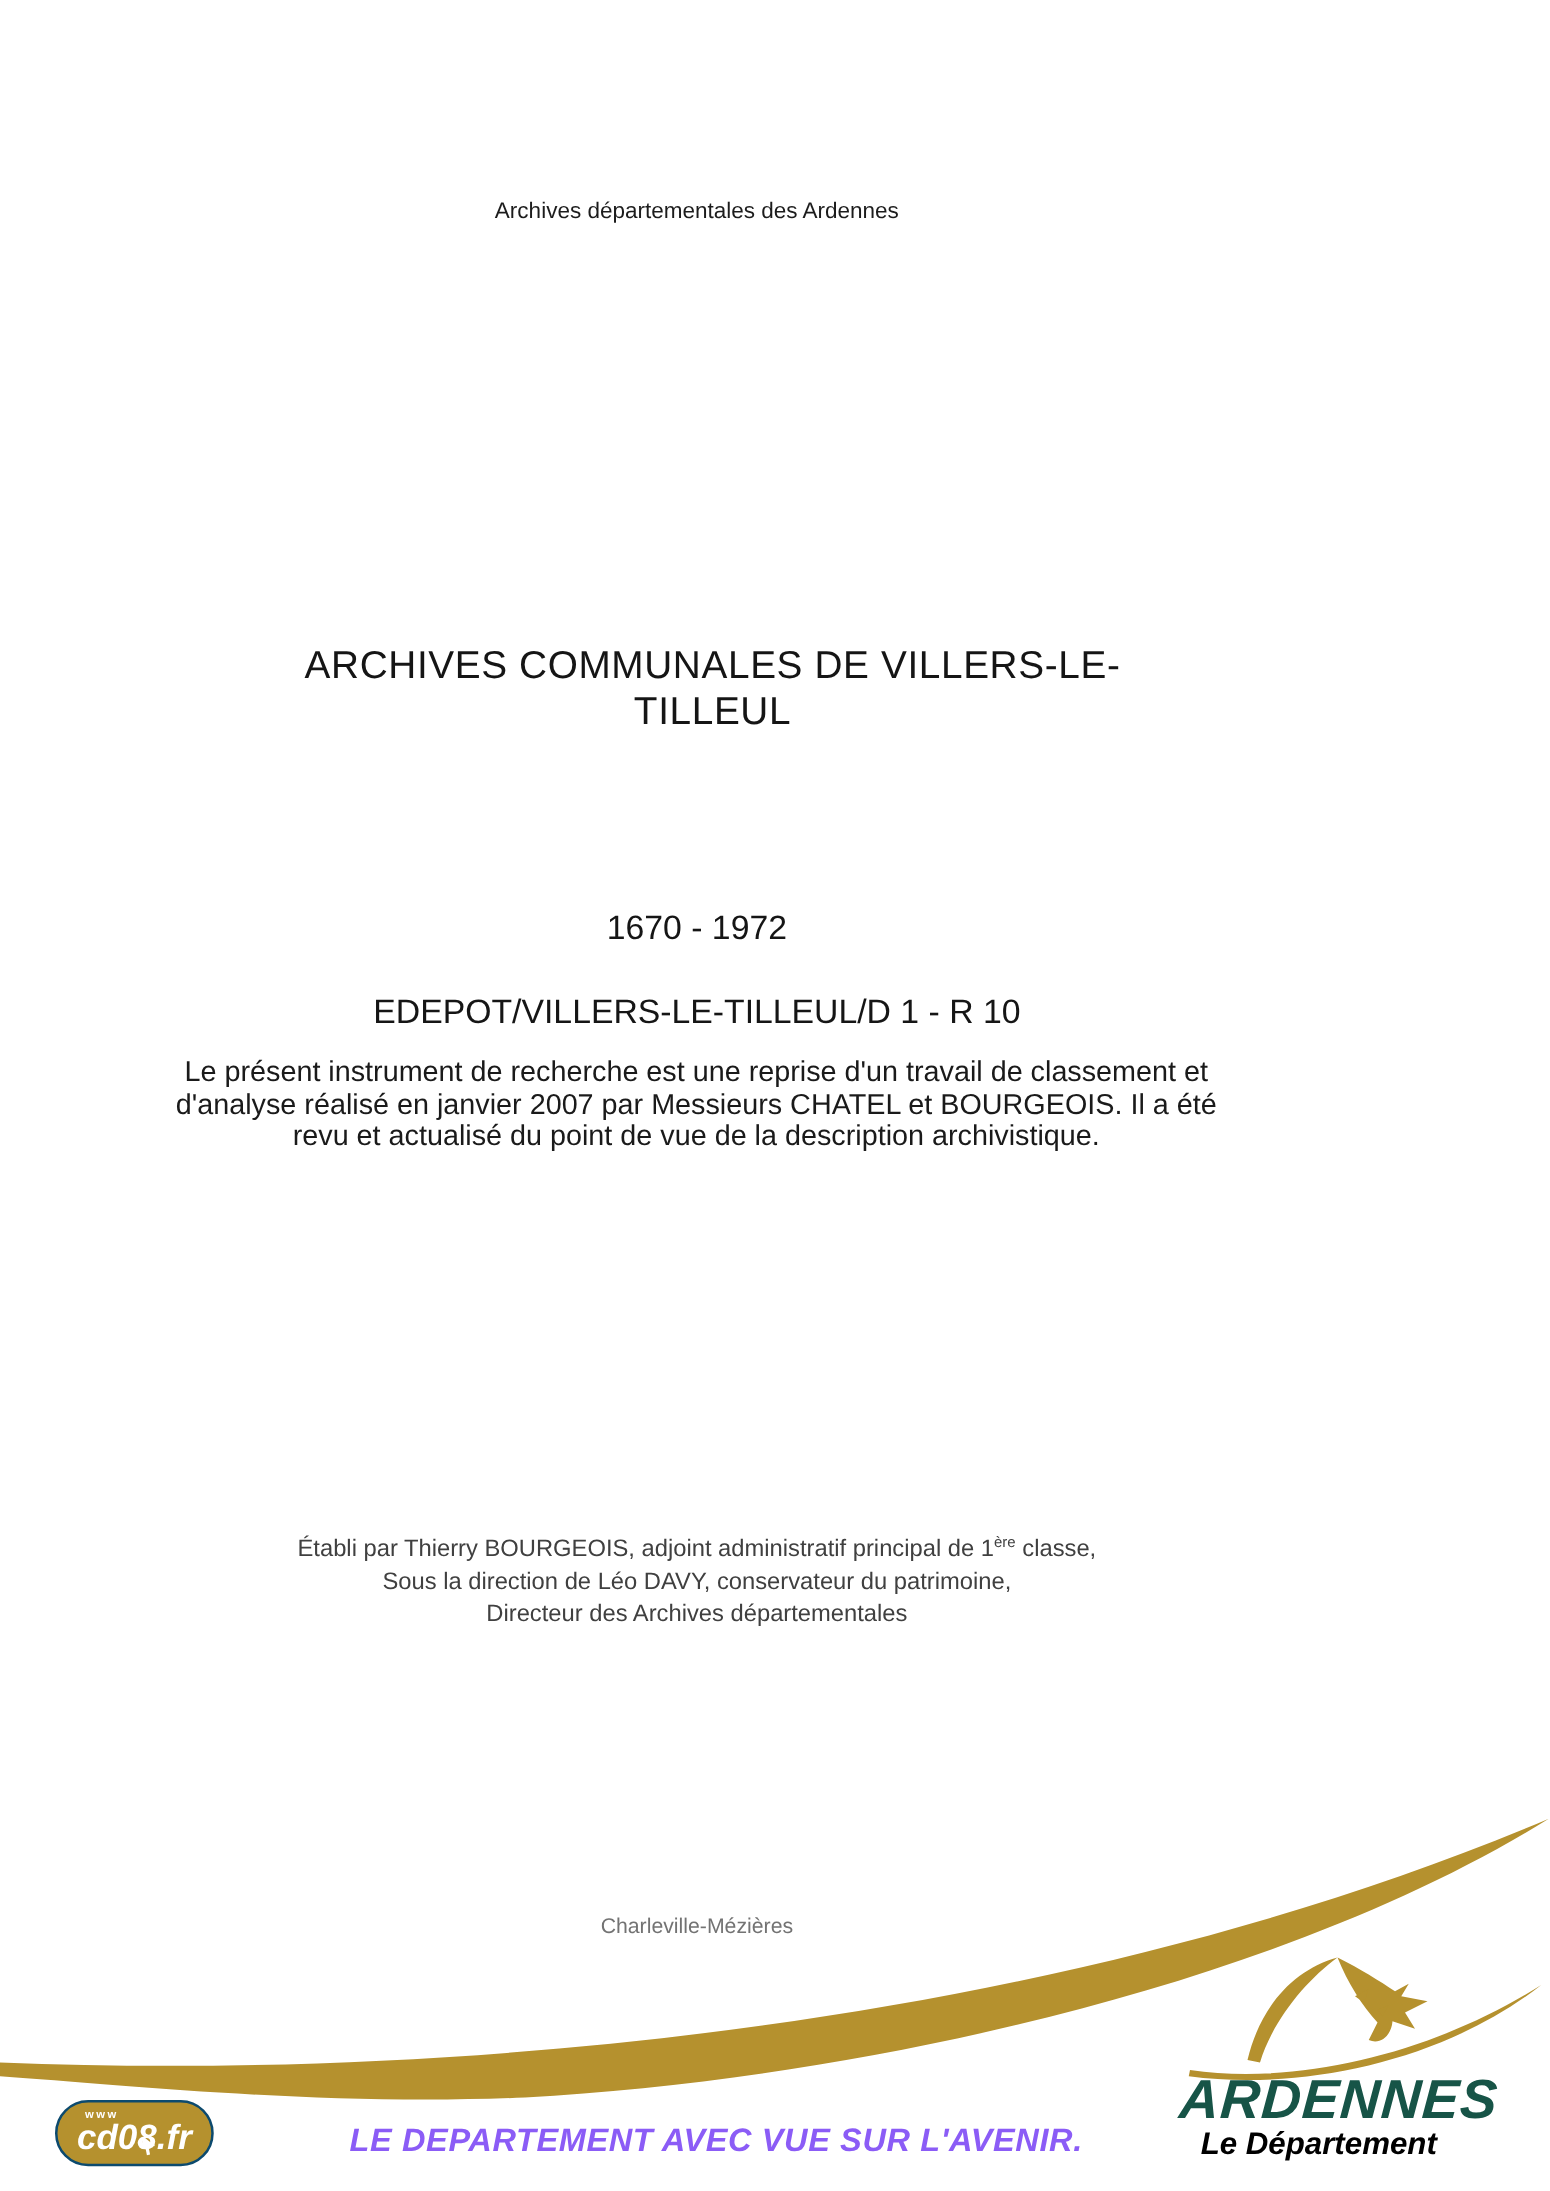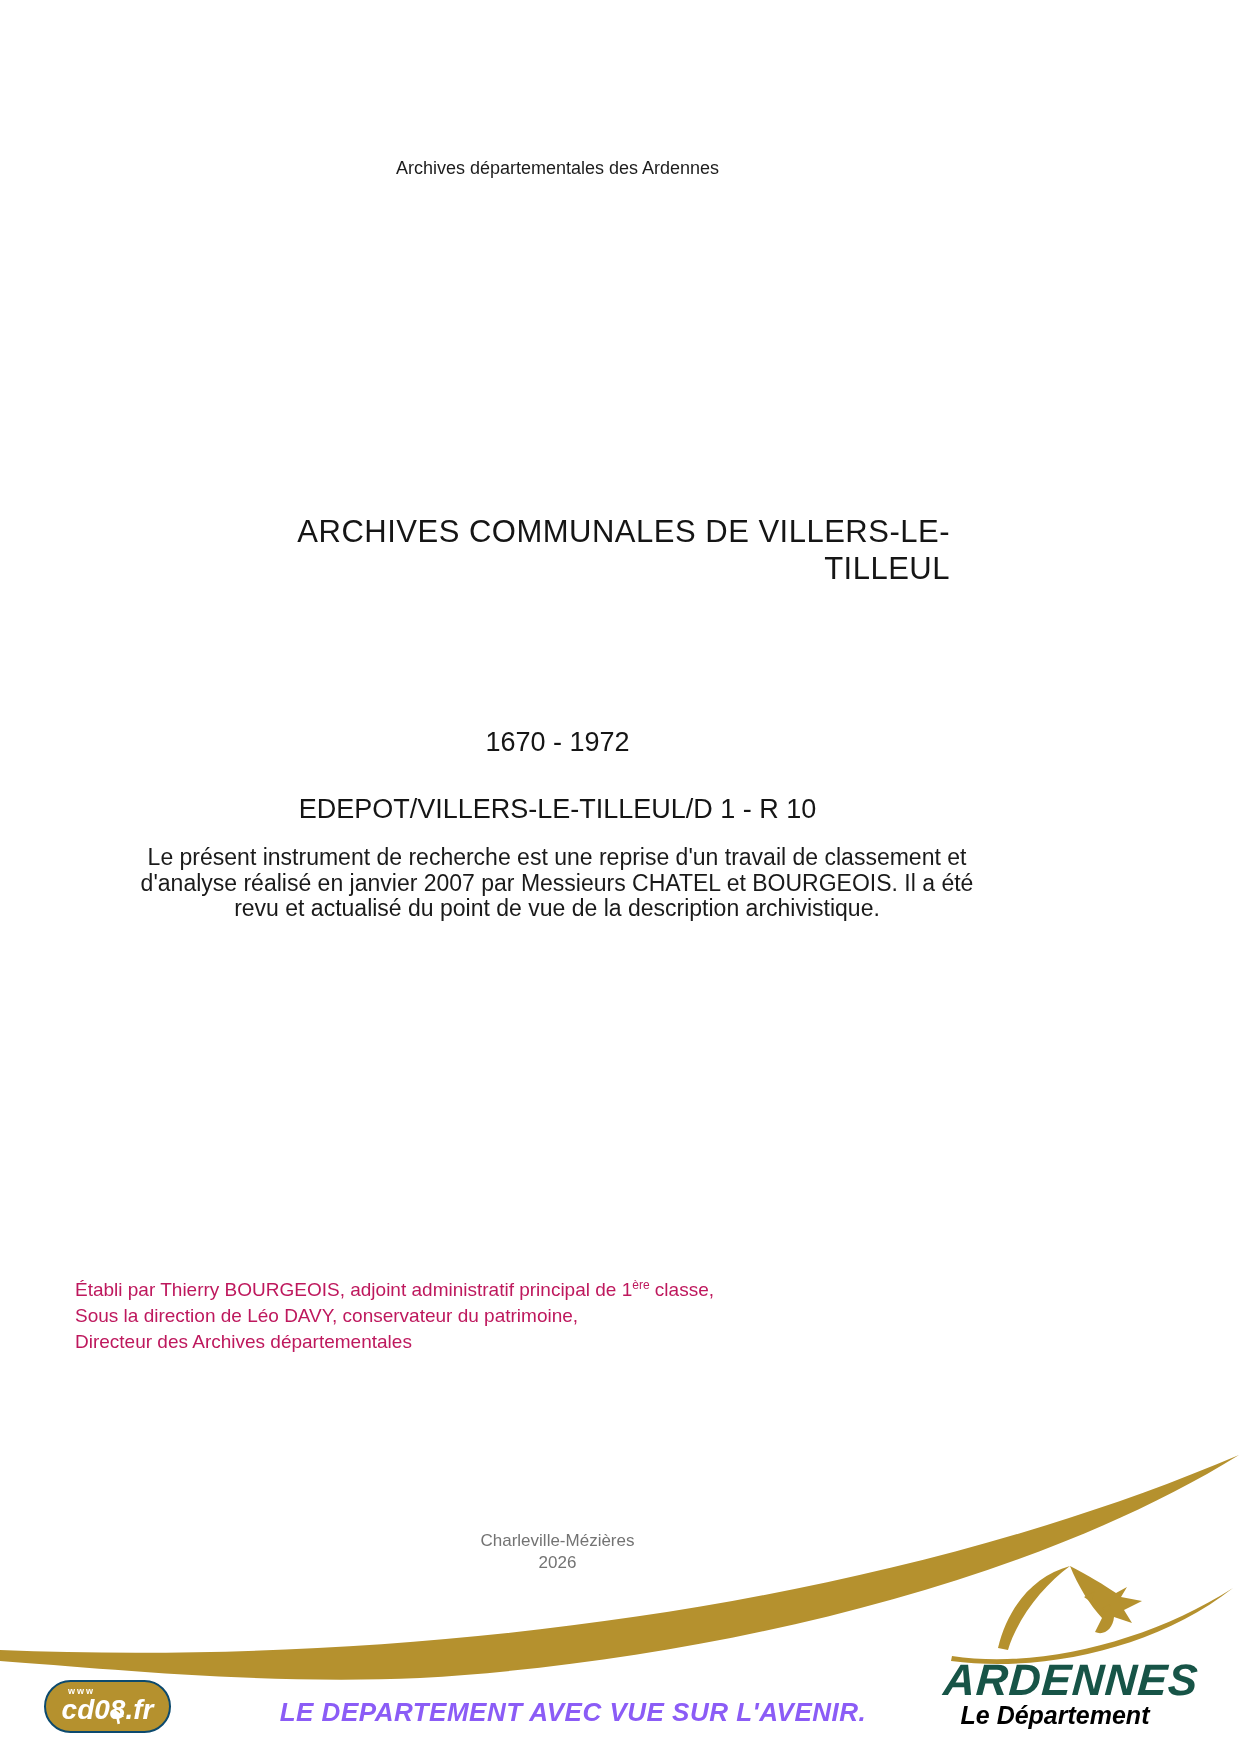--- a/index.html
+++ b/index.html
@@ -12,40 +12,40 @@
     color:#1a1a1a;
   }
   .abs{position:absolute;}
   .institution{
     top:158px;left:75px;width:965px;
     font-size:18px;text-align:center;color:#1c1c1c;
   }
   .doc-title{
     top:513px;left:190px;width:760px;
     font-size:31px;line-height:37px;
-    text-align:right;color:#151515;
+    text-align:center;color:#151515;
     letter-spacing:0.5px;
   }
   .date-range{
     top:727px;left:75px;width:965px;
     font-size:27px;text-align:center;color:#151515;
   }
   .reference{
     top:794px;left:75px;width:965px;
     font-size:27px;text-align:center;color:#151515;
   }
   .description{
     top:845px;left:140px;width:834px;
     font-size:23px;line-height:25.5px;
     text-align:center;color:#1a1a1a;
   }
   .credits{
-    top:1277px;left:75px;width:965px;
+    top:1227px;left:75px;width:965px;
     font-size:19px;line-height:26px;
-    color:#be185d;
+    text-align:center;color:#404040;
   }
   .credits sup{font-size:12px;line-height:0;}
   .place-block{
     top:1530px;left:75px;width:965px;
     font-size:17px;line-height:22px;
     text-align:center;color:#737373;
   }
   .deco{top:0;left:0;width:1240px;height:1753px;z-index:1;pointer-events:none;}
   .cd08-pill{
     top:1680px;left:44px;width:127px;height:53px;
@@ -97,21 +97,20 @@
   <div class="abs description">Le présent instrument de recherche est une reprise d'un travail de classement et d'analyse réalisé en janvier 2007 par Messieurs CHATEL et BOURGEOIS. Il a été revu et actualisé du point de vue de la description archivistique.</div>
 
   <div class="abs credits">
     <div><span>Établi par Thierry BOURGEOIS, adjoint administratif principal de 1</span><sup>ère</sup><span> classe,</span></div>
     <div>Sous la direction de Léo DAVY, conservateur du patrimoine,</div>
     <div>Directeur des Archives départementales</div>
   </div>
 
   <div class="abs place-block">
     <div>Charleville-Mézières</div>
-    <div>2026</div>
   </div>
 
   <svg class="abs deco" viewBox="0 0 1240 1753" xmlns="http://www.w3.org/2000/svg" aria-hidden="true">
 
     <path d="M0,1650 C400,1666 870,1612 1239,1455
              C1030,1585 700,1662 420,1678
              C260,1685 100,1668 0,1661 Z" fill="#b5912e"></path>
 
     <g>
       <path d="M998,1648 C1008,1606 1034,1576 1070,1566

